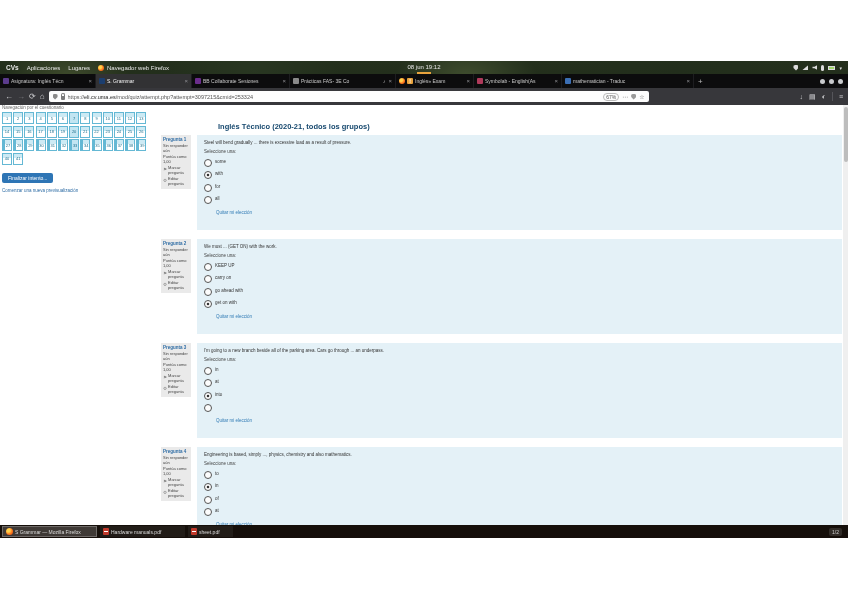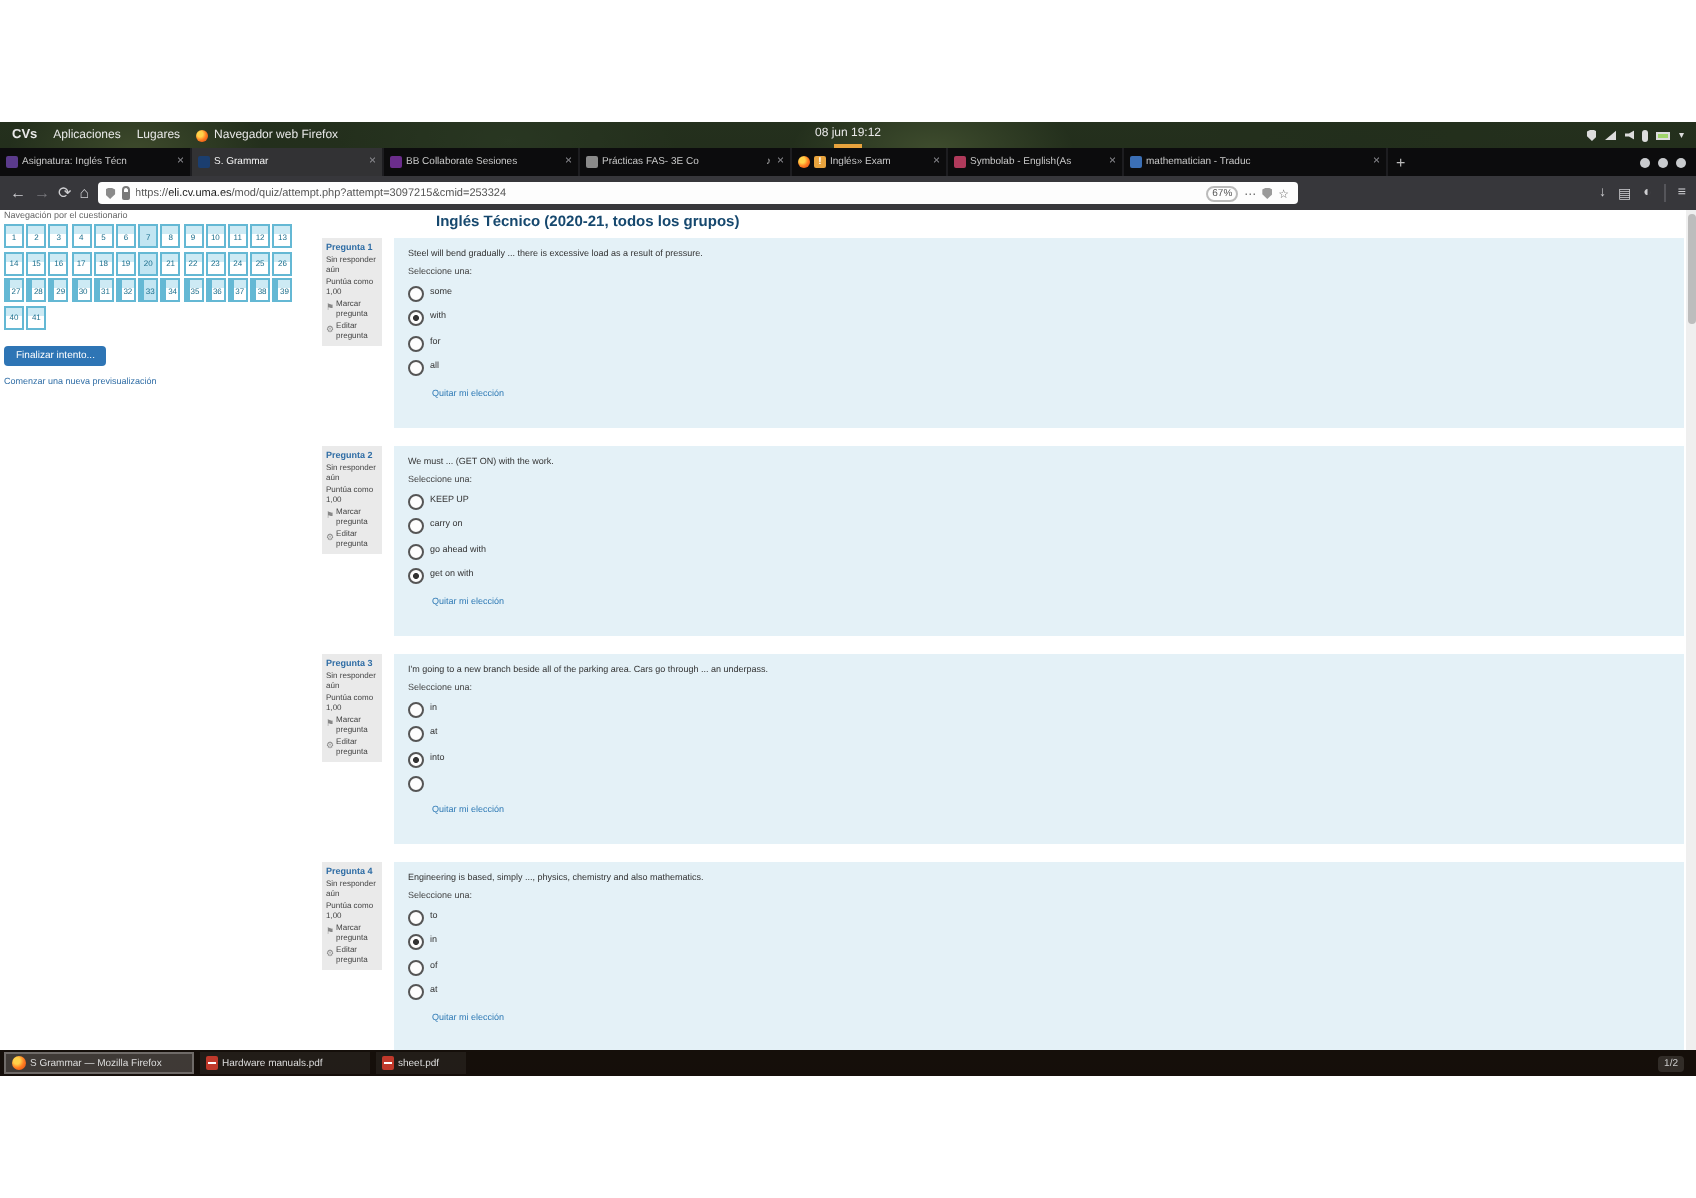--- a/index.html
+++ b/index.html
@@ -71,21 +71,21 @@
   .qn-head { font-size:4.5px; color:#666; white-space:nowrap; overflow:hidden; width:150px; }
   .grid { margin-top:2px; width:152px; display:flex; flex-wrap:wrap; }
   .cell { width:10px; height:12px; margin:0 1.2px 1.5px 0; border:1px solid #64b8d4;
     background:linear-gradient(#cdeaf4 40%, #ffffff 40%); font-size:4px; color:#1b6e8c;
     display:flex; align-items:center; justify-content:center; }
   .cell.p2 { border-left:3px solid #64b8d4; }
   .cell.hl { background:#c2e5f2; }
   .qn-btn { margin-top:6px; display:inline-block; background:#2e75b5; color:#fff;
     font-size:5px; padding:2px 6px; border-radius:2px; border:none; }
   .qn-link { margin-top:4px; font-size:4.5px; color:#2f6da5; }
-  .main { position:absolute; left:161px; top:0; right:6px; }
+  .main { position:absolute; left:161px; top:16px; right:6px; }
   .page-title { margin:1px 0 0 57px; font-size:7.5px; font-weight:bold; color:#16486e; }
   .qlist { margin-top:4px; display:flex; flex-direction:column; gap:9px; }
   .question { display:flex; gap:6px; height:95px; }
   .qinfo { width:30px; background:#eaeaea; padding:2px; font-size:4px; line-height:5.5px;
     color:#444; align-self:flex-start; min-height:48px; }
   .qinfo .qnum { color:#2f6da5; font-weight:bold; font-size:4.5px; }
   .qinfo .qrow { display:flex; align-items:center; gap:1px; }
   .qinfo .g { font-size:4.5px; color:#888; }
   .qbody { flex:1; background:#e4f1f7; padding:5px 7px; font-size:4.5px; color:#333; }
   .qprompt { margin-top:4px; font-size:4.5px; color:#444; }

